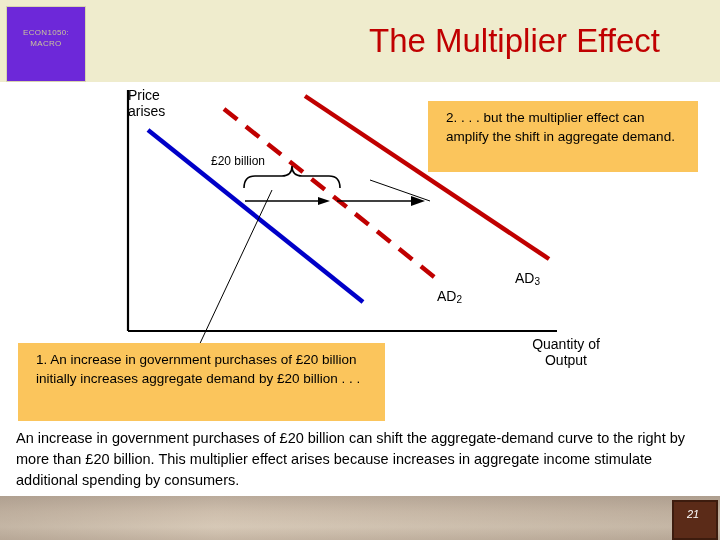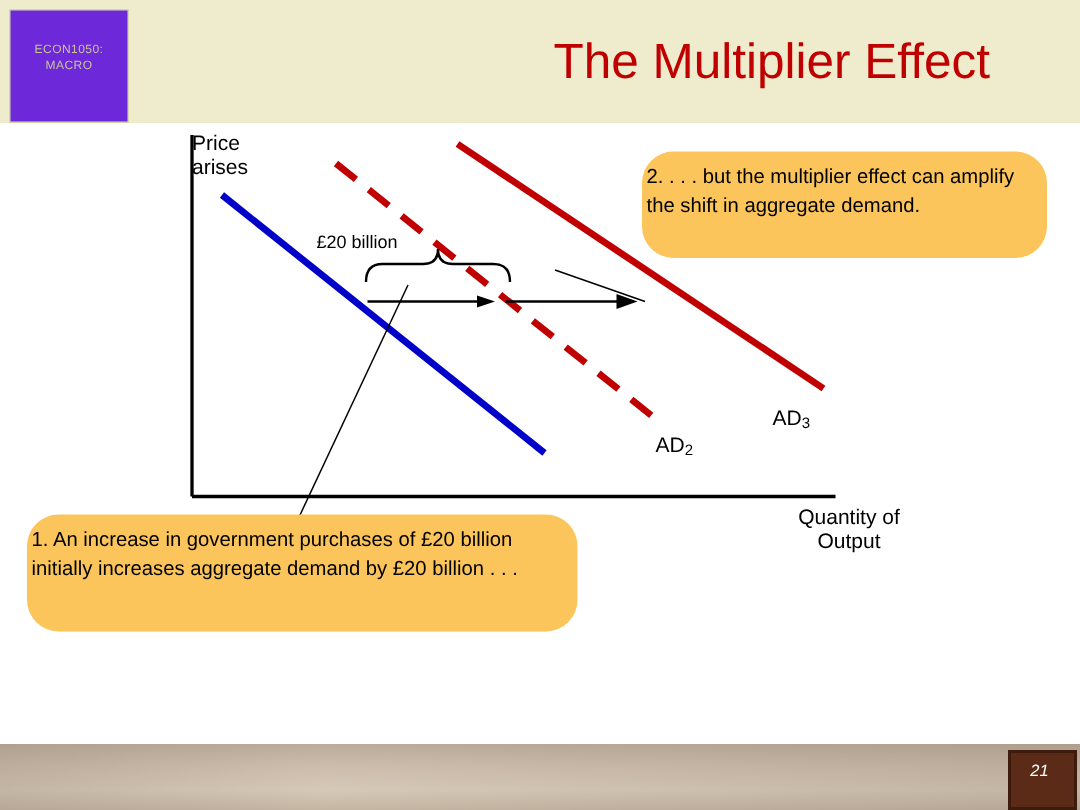--- a/index.html
+++ b/index.html
@@ -137,23 +137,22 @@
     font-size: 12px;
     color: #000000;
   }
   
   .callout {
     position: absolute;
     background: #fbc55c;
     color: #000000;
     font-size: 13.5px;
     line-height: 19px;
-    padding: 7px 3px;
+    padding: 7px 18px;
     box-sizing: border-box;
-    border-radius: 21px;
   }
   #callout-2 {
     left: 428px; top: 101px;
     width: 270px;
     height: 71px;
   }
   #callout-1 {
     left: 18px; top: 343px;
     width: 367px;
     height: 78px;
@@ -221,18 +220,19 @@
     <div class="curve-label" id="ad2-label"><span>AD</span><span class="sub">2</span></div>
 
     <div class="curve-label" id="ad3-label"><span>AD</span><span class="sub">3</span></div>
 
     <div id="amount-label">£20 billion</div>
   </div>
 
   <div class="callout" id="callout-2">2. . . . but the multiplier effect can amplify the shift in aggregate demand.</div>
   <div class="callout" id="callout-1">1. An increase in government purchases of £20 billion initially increases aggregate demand by £20 billion . . .</div>
 
+  <div id="caption">An increase in government purchases of £20 billion can shift the aggregate-demand curve to the right by more than £20 billion. This multiplier effect arises because increases in aggregate income stimulate additional spending by consumers.</div>
 
   <div id="footer-strip"></div>
   <div id="slide-number-box"></div>
   <div id="slide-number">21</div>
 
 </div>
 
 </body></html>

